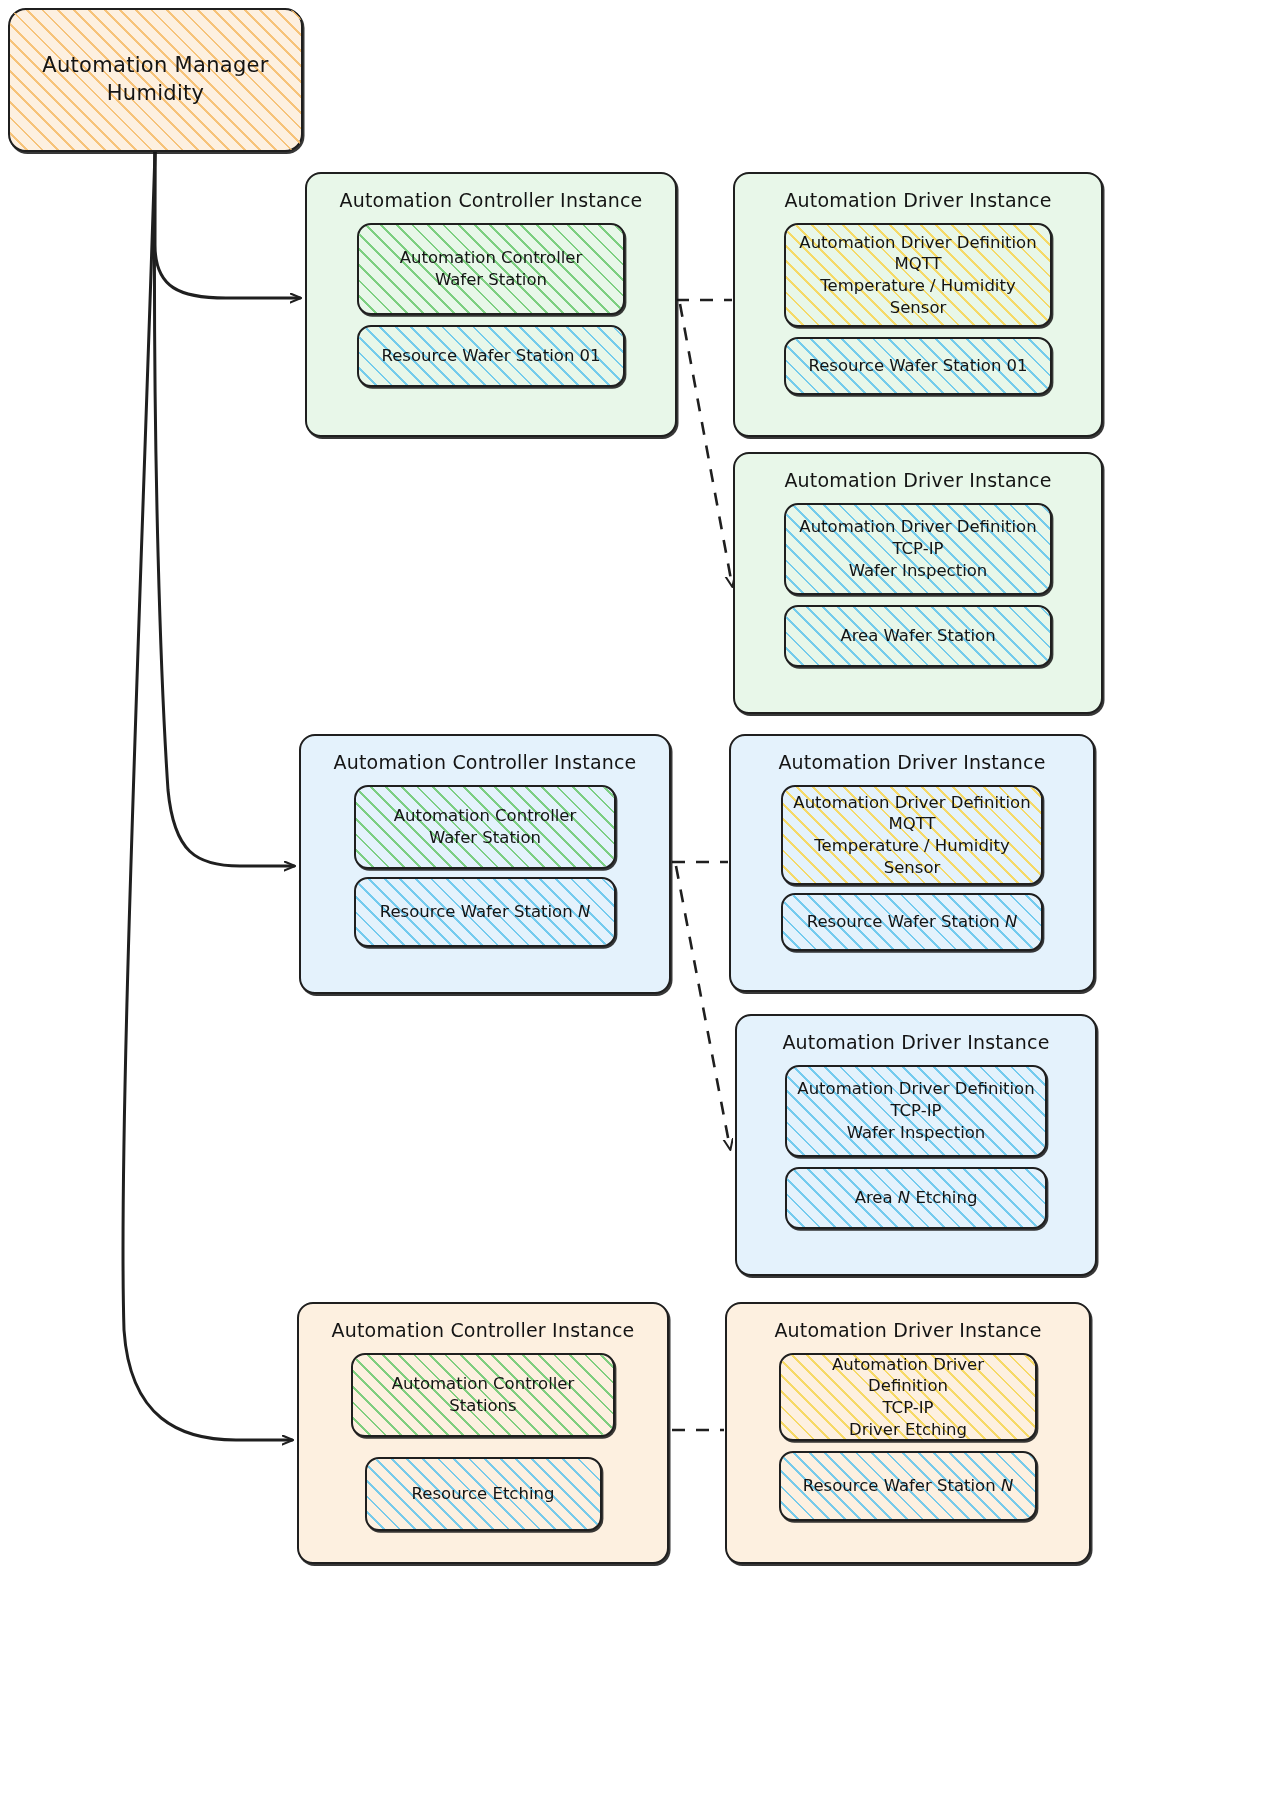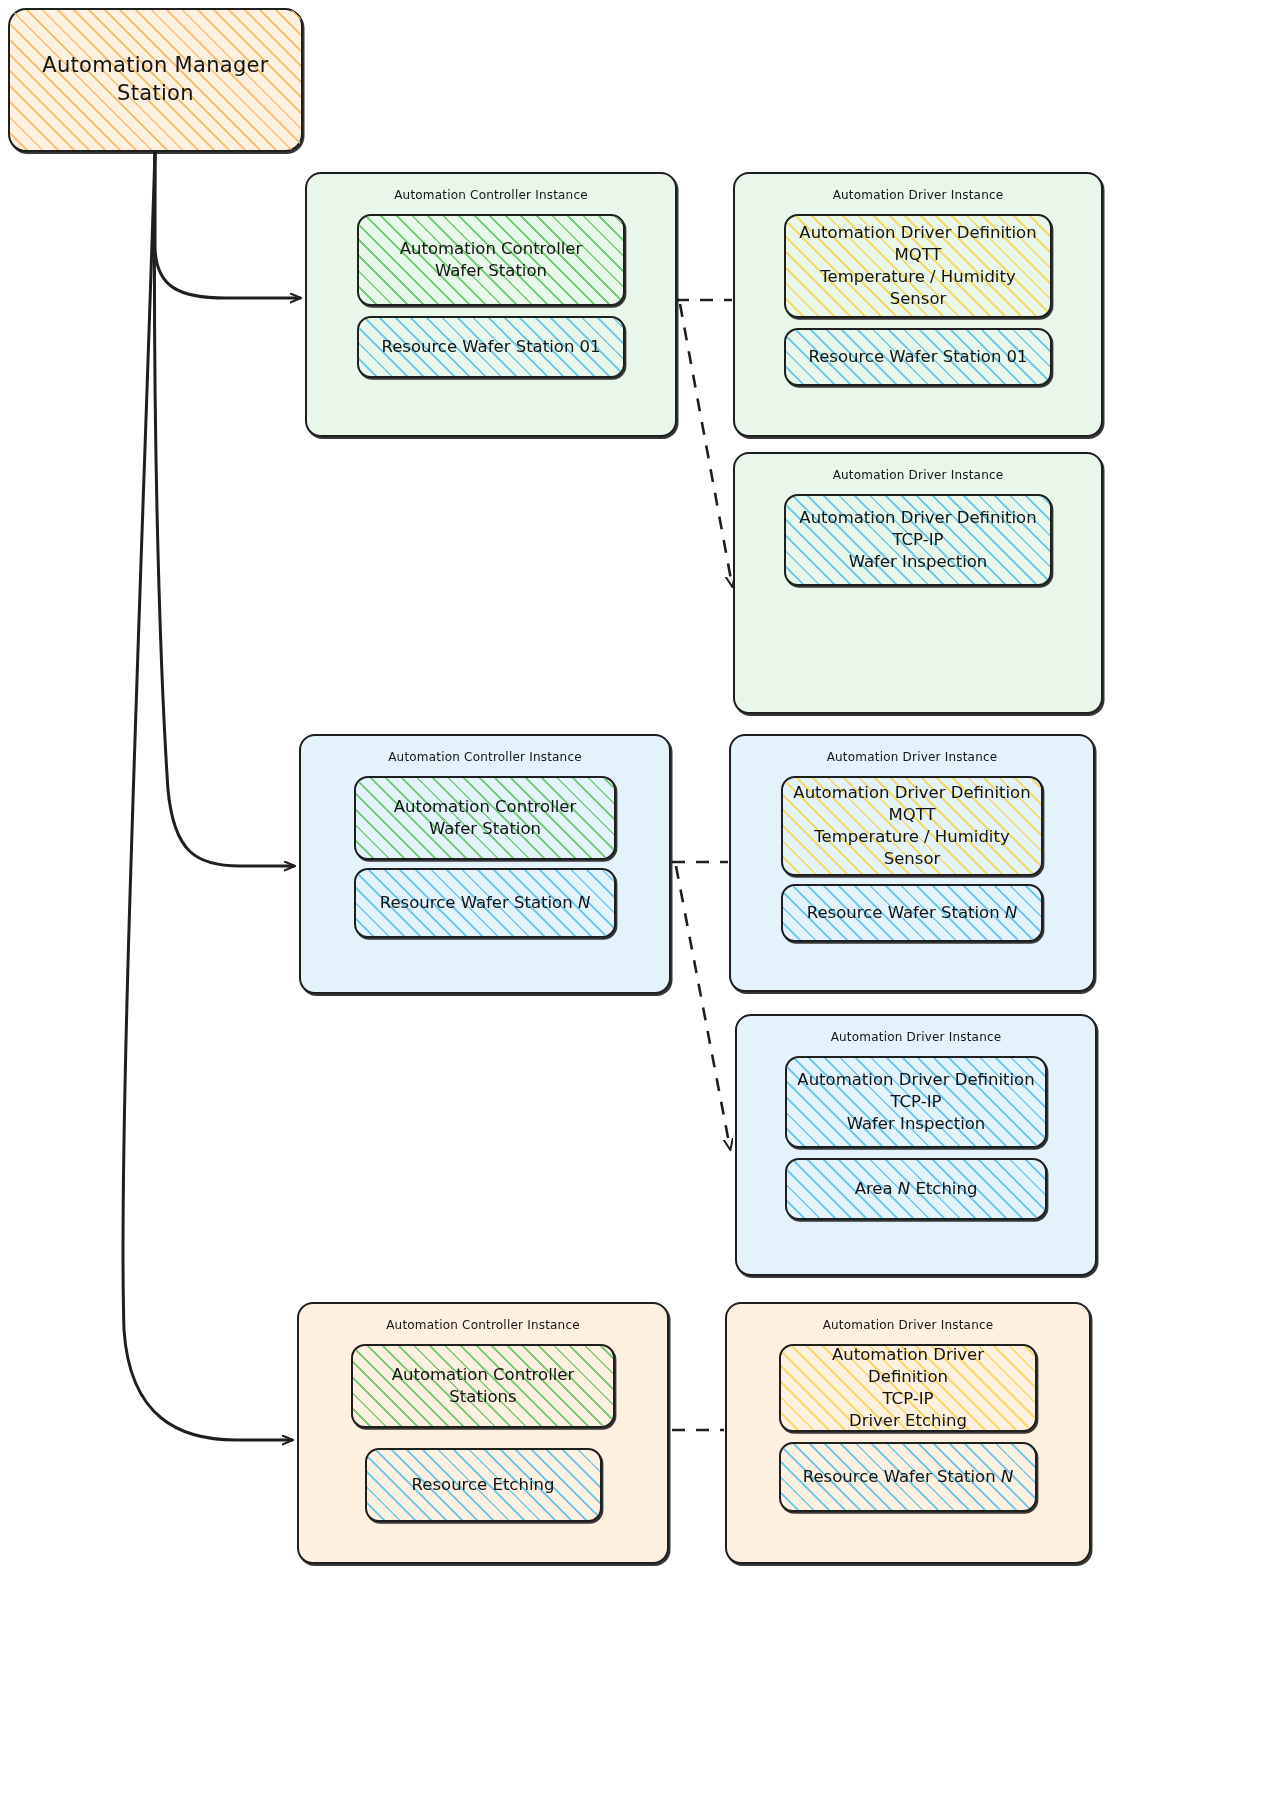--- a/index.html
+++ b/index.html
@@ -18,21 +18,21 @@
     border-radius:16px;
     box-shadow:1.5px 2px 0 rgba(20,20,20,.85);
     display:flex;
     flex-direction:column;
     align-items:center;
     color:#141414;
     line-height:1.32;
     text-align:center;
   }
   .group-title{
-    font-size:12px;
+    font-size:19px;
     letter-spacing:.2px;
     margin-top:14px;
     margin-bottom:10px;
     white-space:nowrap;
   }
   .inner{
     position:relative;
     box-sizing:border-box;
     border:2.2px solid #1f1f1f;
     border-radius:14px;
@@ -111,21 +111,21 @@
 
     <path d="M672,862 L728,862" fill="none" stroke="#1f1f1f" stroke-width="2.6" stroke-dasharray="13 11" stroke-linecap="butt"></path>
     <path d="M676,866 L730,1148" fill="none" stroke="#1f1f1f" stroke-width="2.6" stroke-dasharray="13 11" marker-end="url(#arrow2)"></path>
 
     <path d="M672,1430 L724,1430" fill="none" stroke="#1f1f1f" stroke-width="2.6" stroke-dasharray="13 11" stroke-linecap="butt"></path>
   </svg>
 
   <div class="node fill-orange hatch h-orange" id="root-node">
     <div class="txt" style="position:relative;z-index:2;">
       <div>Automation Manager</div>
-      <div>Station</div>
+      <div>Humidity</div>
     </div>
   </div>
 
   <div class="node fill-green" style="left:305px;top:172px;width:372px;height:265px;">
     <div class="group-title">Automation Controller Instance</div>
     <div class="inner fill-green hatch h-green" style="width:268px;height:92px;">
       <div class="txt">
         <div>Automation Controller</div>
         <div>Wafer Station</div>
       </div>
@@ -152,20 +152,23 @@
 
   <div class="node fill-green" style="left:733px;top:452px;width:370px;height:262px;">
     <div class="group-title">Automation Driver Instance</div>
     <div class="inner fill-green hatch h-blue" style="width:268px;height:92px;">
       <div class="txt">
         <div>Automation Driver Definition</div>
         <div>TCP-IP</div>
         <div>Wafer Inspection</div>
       </div>
     </div>
+    <div class="inner fill-green hatch h-blue" style="width:268px;height:62px;margin-top:10px;">
+      <div class="txt">Area Wafer Station</div>
+    </div>
   </div>
 
   <div class="node fill-blue" style="left:299px;top:734px;width:372px;height:260px;">
     <div class="group-title">Automation Controller Instance</div>
     <div class="inner fill-blue hatch h-green" style="width:262px;height:84px;">
       <div class="txt">
         <div>Automation Controller</div>
         <div>Wafer Station</div>
       </div>
     </div>

